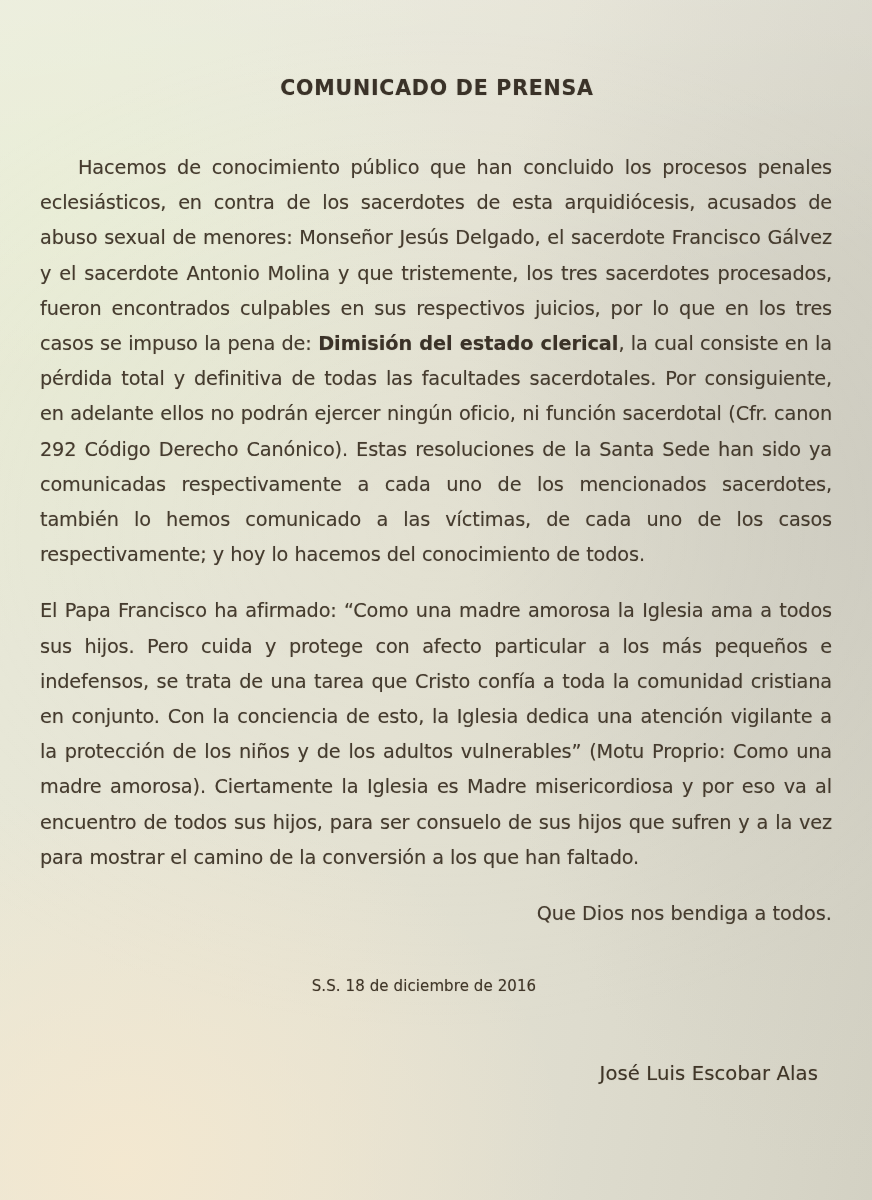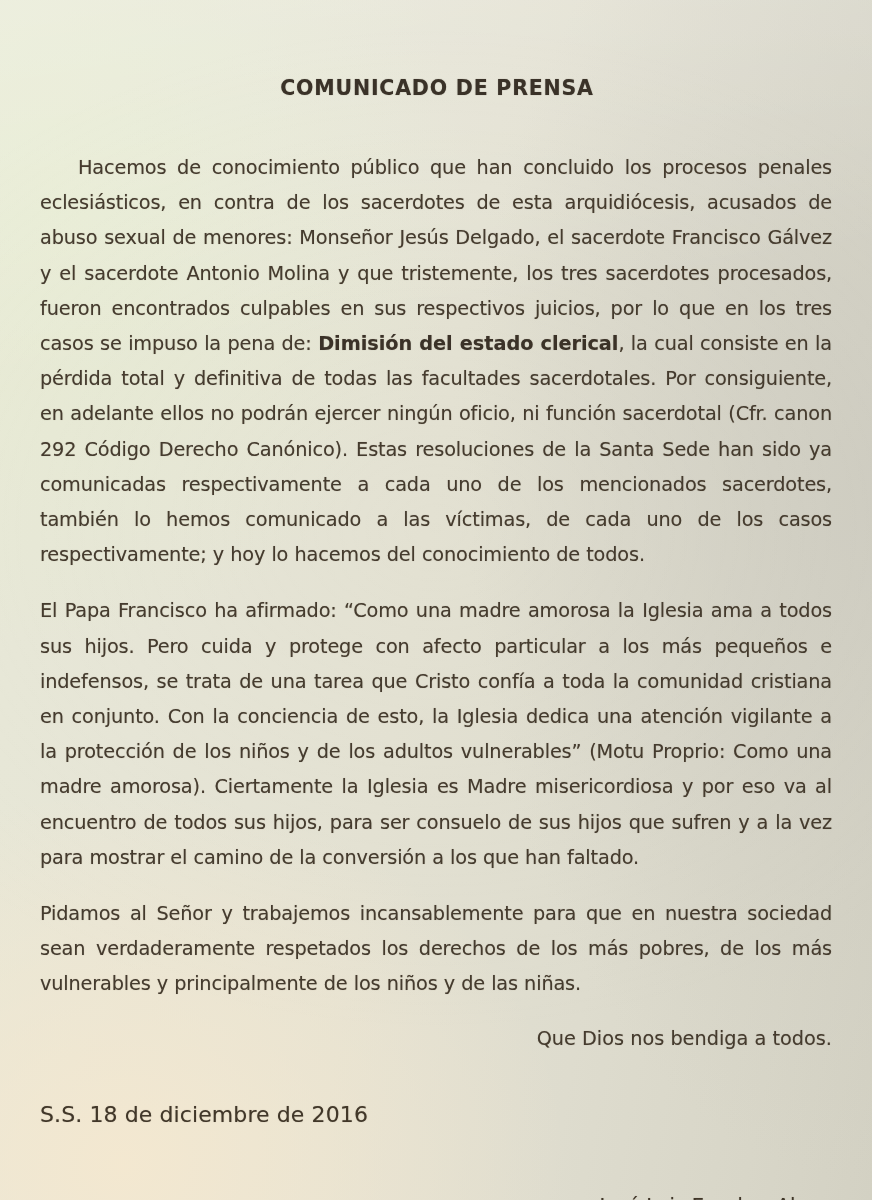--- a/index.html
+++ b/index.html
@@ -98,23 +98,23 @@
     text-align: right;
     font-family: "DejaVu Sans", sans-serif;
     font-size: 19.3px;
     line-height: 35.2px;
     color: #453b2e;
     text-shadow: 0 0 0.9px rgba(69,59,46,0.40);
   }
 
   .date-line {
     margin: 46px 24px 0 0;
-    text-align: left;
+    text-align: center;
     font-family: "DejaVu Sans", sans-serif;
-    font-size: 22px;
+    font-size: 15px;
     color: #413729;
     letter-spacing: 0.1px;
     text-shadow: 0 0 0.9px rgba(65,55,41,0.42);
   }
 
   .signature {
     margin: 62px 14px 0 0;
     text-align: right;
   }
   .sig-name,
@@ -141,23 +141,20 @@
     <div class="body-block">
 
       <p class="para indent">
         <span>Hacemos de conocimiento público que han concluido los procesos penales eclesiásticos, en contra de los sacerdotes de esta arquidiócesis, acusados de abuso sexual de menores: Monseñor Jesús Delgado, el sacerdote Francisco Gálvez y el sacerdote Antonio Molina y que tristemente, los tres sacerdotes procesados, fueron encontrados culpables en sus respectivos juicios, por lo que en los tres casos se impuso la pena de: </span><b>Dimisión del estado clerical</b><span>, la cual consiste en la pérdida total y definitiva de todas las facultades sacerdotales. Por consiguiente, en adelante ellos no podrán ejercer ningún oficio, ni función sacerdotal (Cfr. canon 292 Código Derecho Canónico). Estas resoluciones de la Santa Sede han sido ya comunicadas respectivamente a cada uno de los mencionados sacerdotes, también lo hemos comunicado a las víctimas, de cada uno de los casos respectivamente; y hoy lo hacemos del conocimiento de todos.</span>
       </p>
 
       <p class="para">
         <span>El Papa Francisco ha afirmado: “Como una madre amorosa la Iglesia ama a todos sus hijos. Pero cuida y protege con afecto particular a los más pequeños e indefensos, se trata de una tarea que Cristo confía a toda la comunidad cristiana en conjunto. Con la conciencia de esto, la Iglesia dedica una atención vigilante a la protección de los niños y de los adultos vulnerables” (Motu Proprio: Como una madre amorosa). Ciertamente la Iglesia es Madre misericordiosa y por eso va al encuentro de todos sus hijos, para ser consuelo de sus hijos que sufren y a la vez para mostrar el camino de la conversión a los que han faltado.</span>
       </p>
 
-      <p class="para tight">
-        <span>Pidamos al Señor y trabajemos incansablemente para que en nuestra sociedad sean verdaderamente respetados los derechos de los más pobres, de los más vulnerables y principalmente de los niños y de las niñas.</span>
-      </p>
 
       <p class="closing-line">Que Dios nos bendiga a todos.</p>
 
       <p class="date-line">S.S. 18 de diciembre de 2016</p>
 
       <div class="signature">
         <div class="sig-name">José Luis Escobar Alas</div>
 
       </div>
 

